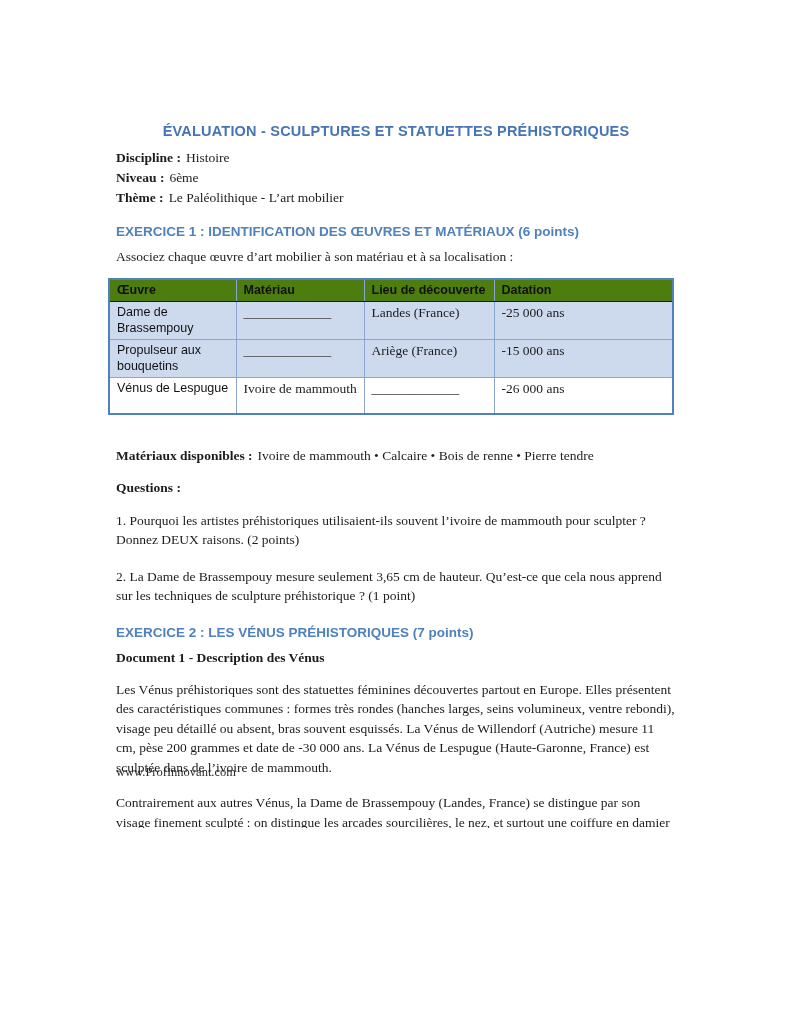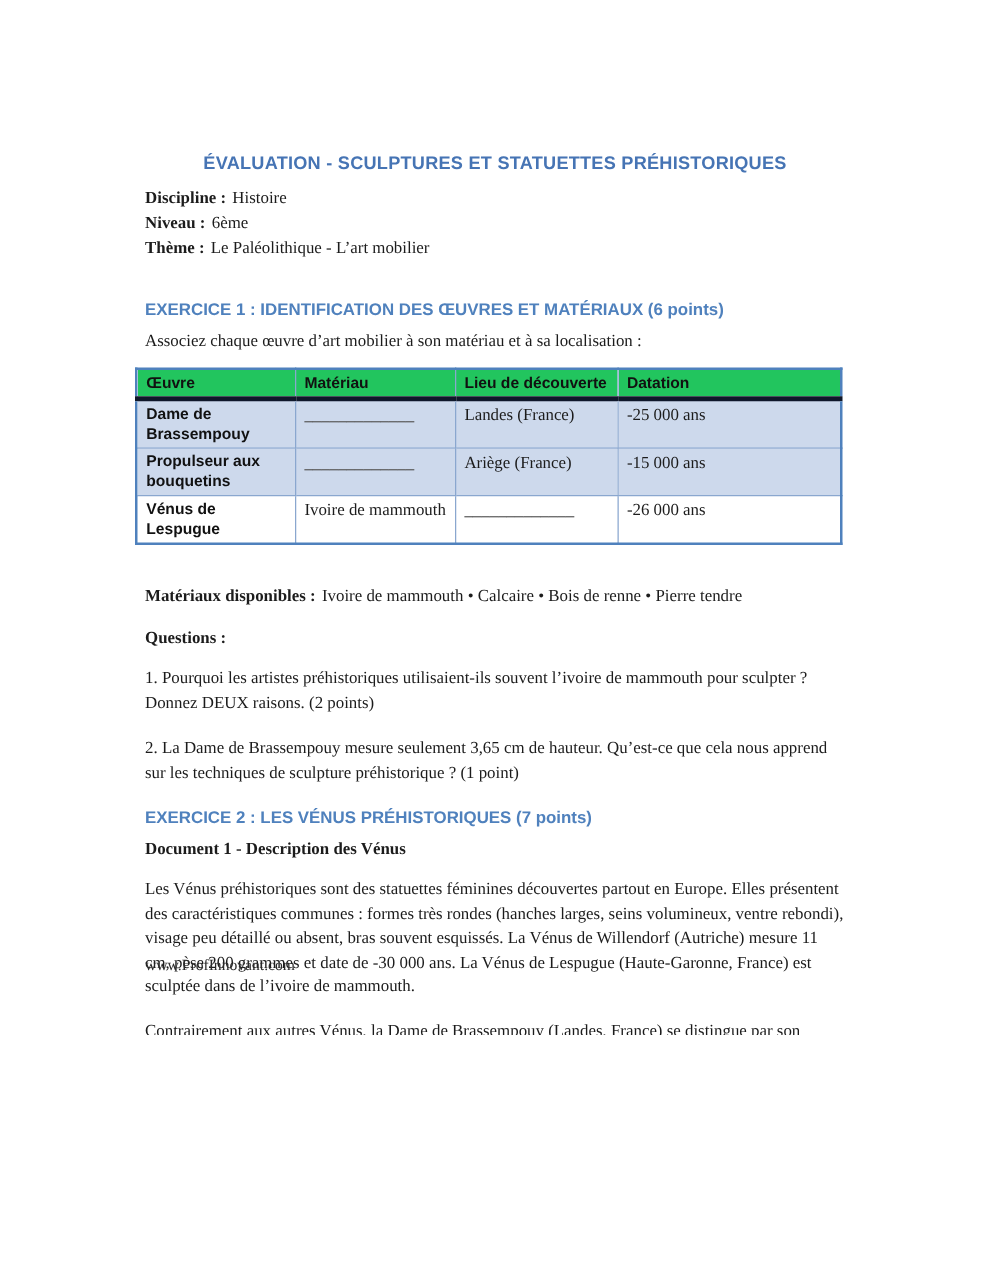--- a/index.html
+++ b/index.html
@@ -26,21 +26,21 @@
   }
   .meta-line { font-size: 13.5px; line-height: 20px; }
   .b { font-weight: bold; }
   .meta-val { margin-left: 5px; }
   .ex-heading {
     font-family: "Liberation Sans", sans-serif;
     font-weight: bold;
     font-size: 13.5px;
     line-height: 18px;
     color: #4f81bd;
-    margin: 31px 0 0 0;
+    margin: 15px 0 0 0;
   }
   .body-text { font-size: 13.5px; line-height: 19.5px; margin: 0; }
   .intro { margin-top: 6px; }
 
   table.ex1 {
     border-collapse: collapse;
     table-layout: fixed;
     width: 564px;
     margin: 11px 0 0 -8px;
     border: 2px solid #4f81bd;
@@ -51,28 +51,28 @@
     vertical-align: top;
     text-align: left;
     overflow: hidden;
   }
   table.ex1 thead th {
     font-family: "Liberation Sans", sans-serif;
     font-weight: bold;
     font-size: 12.5px;
     line-height: 15.5px;
     color: #111;
-    background: #22c55e;
-    border-bottom: 4px solid #0f172a;
+    background: #4d7c0f;
+    border-bottom: 1px solid #0f172a;
     margin-left: 36px;
   }
   table.ex1 td { font-size: 13.5px; line-height: 16.5px; }
   table.ex1 td.c1 {
     font-family: "Liberation Sans", sans-serif;
-    font-weight: bold;
+    font-weight: normal;
     font-size: 12.5px;
     line-height: 15.5px;
     color: #111;
   }
   tr.shaded { background: #cdd9ec; }
   .hrow { height: 23px; }
   .r1 { height: 33px; }
   .r2 { height: 22px; }
   .r3 { height: 35px; }
   .r4 { height: 36px; }

